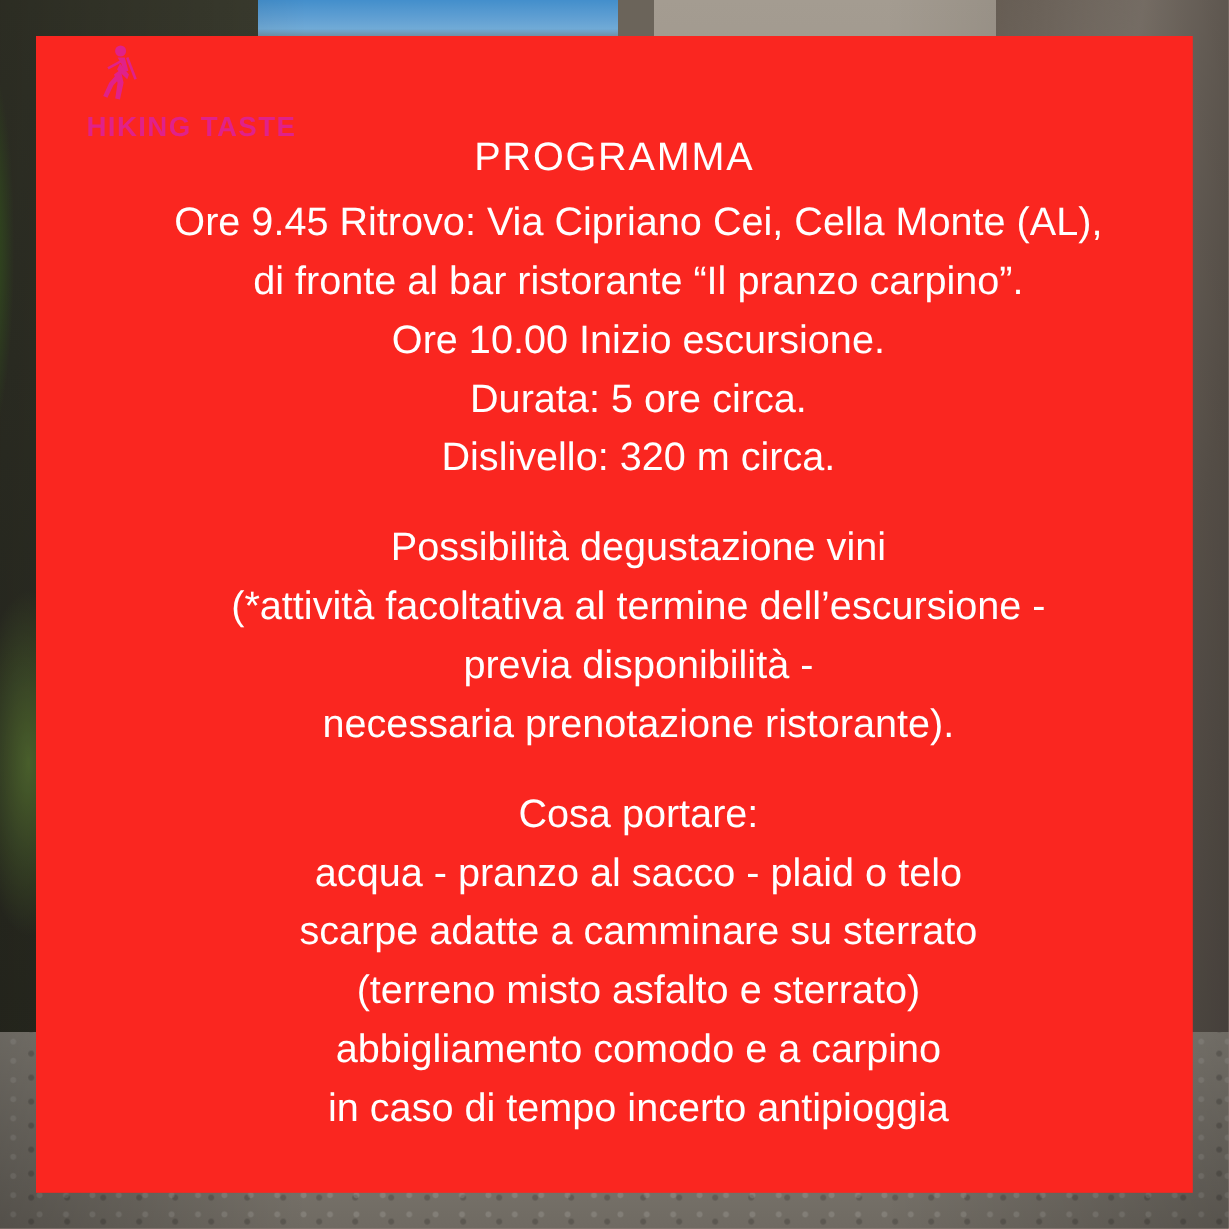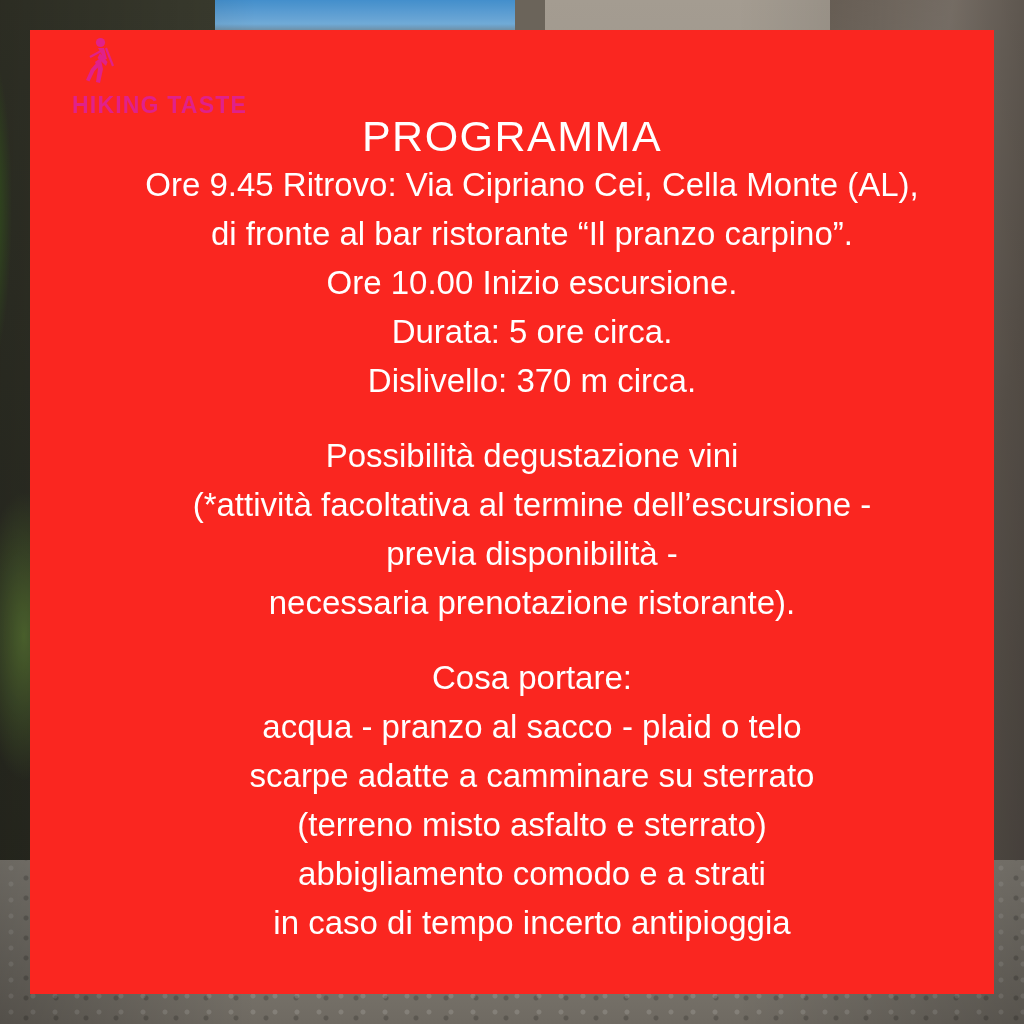--- a/index.html
+++ b/index.html
@@ -109,21 +109,21 @@
   }
 
   
   .heading {
     position: absolute;
     left: 0;
     top: 82px;
     width: 964px;
     text-align: center;
     color: #ffffff;
-    font-size: 43px;
+    font-size: 33px;
     letter-spacing: 1.5px;
     font-family: "Liberation Sans", sans-serif;
   }
 
   
   .body {
     position: absolute;
     left: 0;
     top: 130px;
     width: 964px;
@@ -170,34 +170,34 @@
 
     <div class="heading">PROGRAMMA</div>
 
     <div class="body">
 
       <div class="block">
         <div class="line">Ore 9.45 Ritrovo: Via Cipriano Cei, Cella Monte (AL),</div>
         <div class="line">di fronte al bar ristorante “Il pranzo carpino”.</div>
         <div class="line">Ore 10.00 Inizio escursione.</div>
         <div class="line">Durata: 5 ore circa.</div>
-        <div class="line">Dislivello: 370 m circa.</div>
+        <div class="line">Dislivello: 320 m circa.</div>
       </div>
 
       <div class="block">
         <div class="line">Possibilità degustazione vini</div>
         <div class="line">(*attività facoltativa al termine dell’escursione -</div>
         <div class="line">previa disponibilità -</div>
         <div class="line">necessaria prenotazione ristorante).</div>
       </div>
 
       <div class="block">
         <div class="line">Cosa portare:</div>
         <div class="line">acqua - pranzo al sacco - plaid o telo</div>
         <div class="line">scarpe adatte a camminare su sterrato</div>
         <div class="line">(terreno misto asfalto e sterrato)</div>
-        <div class="line">abbigliamento comodo e a strati</div>
+        <div class="line">abbigliamento comodo e a carpino</div>
         <div class="line">in caso di tempo incerto antipioggia</div>
       </div>
 
     </div>
   </div>
 </div>
 
 </body></html>

